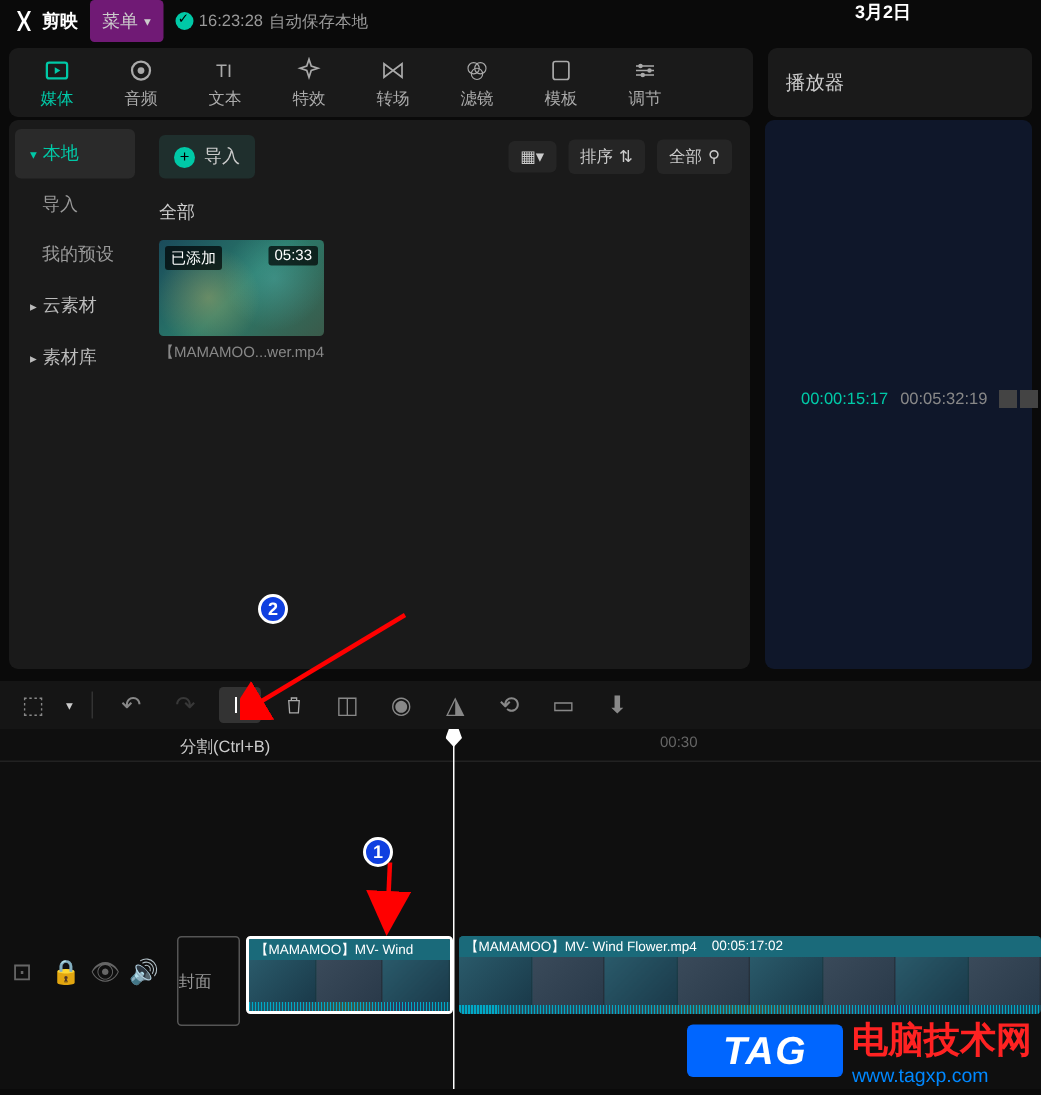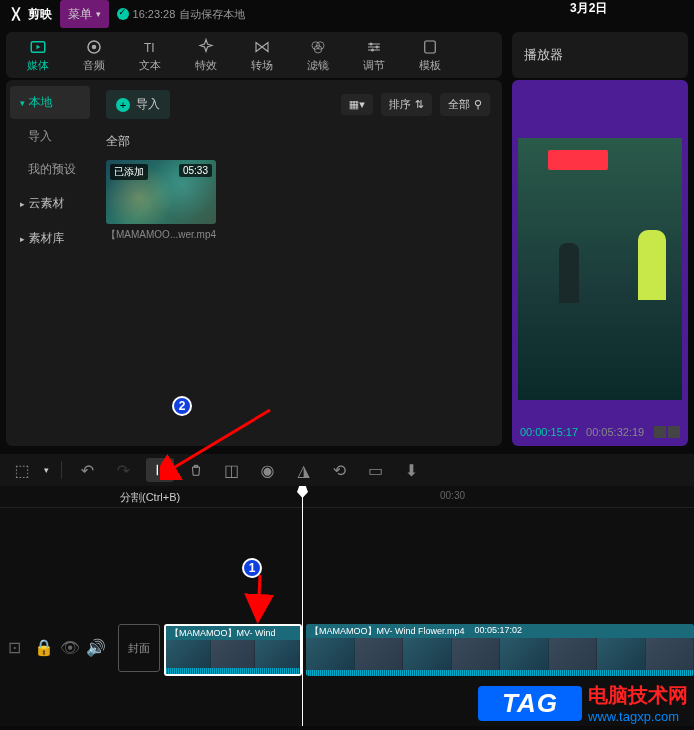--- a/index.html
+++ b/index.html
@@ -41,21 +41,21 @@
 .spacer { flex: 1; }
 .tool-chip { background: #252525; border-radius: 4px; padding: 4px 8px; font-size: 11px; color: #ccc; display: flex; align-items: center; gap: 4px; cursor: pointer; }
 .media-sub { font-size: 12px; color: #ccc; margin: 14px 0 10px; }
 .thumb { width: 110px; }
 .thumb-img { width: 110px; height: 64px; background: linear-gradient(135deg,#1a4a5a 0%,#2a7a6a 50%,#3a5a4a 100%); border-radius: 3px; position: relative; overflow: hidden; }
 .thumb-img::before { content:''; position:absolute; inset:0; background: radial-gradient(circle at 30% 60%, rgba(255,200,100,.3), transparent 40%), radial-gradient(circle at 70% 40%, rgba(100,200,200,.3), transparent 40%); }
 .badge-added { position: absolute; top: 4px; left: 4px; background: rgba(0,0,0,.7); padding: 1px 4px; font-size: 10px; color: #fff; border-radius: 2px; }
 .badge-dur { position: absolute; top: 4px; right: 4px; background: rgba(0,0,0,.7); padding: 1px 4px; font-size: 10px; color: #fff; border-radius: 2px; }
 .thumb-name { font-size: 10px; color: #888; margin-top: 4px; white-space: nowrap; overflow: hidden; text-overflow: ellipsis; }
 
-.player-panel { width: 178px; background: #4c1d95; border-radius: 6px; padding: 8px; display: flex; flex-direction: column; gap: 20px; }
+.player-panel { width: 178px; background: #0f172a; border-radius: 6px; padding: 8px; display: flex; flex-direction: row; gap: 20px; }
 .preview { flex: 1; margin: 50px -2px 0; background: linear-gradient(180deg,#2a5a4a 0%,#1a3a3a 60%,#0a2a2a 100%); position: relative; overflow: hidden; }
 .preview::before { content:''; position:absolute; left:25%; top:40%; width:20px; height:60px; background:#1a2a2a; border-radius:8px 8px 0 0; }
 .preview::after { content:''; position:absolute; right:10%; top:35%; width:28px; height:70px; background:#c8e84a; border-radius:10px 10px 0 0; }
 .preview-sign { position:absolute; top:12px; left:30px; width:60px; height:20px; background:#ff3344; border-radius:2px; }
 .player-time { display: flex; align-items: center; gap: 8px; font-size: 11px; margin-top: 6px; }
 .time-cur { color: #00c9a7; }
 .time-tot { color: #888; }
 .view-icons { margin-left: auto; display: flex; gap: 2px; }
 .view-ic { width: 12px; height: 12px; background: #444; }
 
@@ -70,41 +70,41 @@
 .ruler { height: 22px; position: relative; border-bottom: 1px solid #222; }
 .hint { position: absolute; left: 120px; top: 4px; font-size: 11px; color: #ccc; }
 .ruler-tick { position: absolute; top: 4px; font-size: 10px; color: #666; }
 .playhead { position: absolute; top: 0; width: 1px; height: 240px; background: #fff; z-index: 5; }
 .playhead::before { content:''; position:absolute; top:0; left:-5px; width:11px; height:12px; background:#fff; clip-path: polygon(20% 0,80% 0,100% 50%,50% 100%,0 50%); }
 
 .track-area { position: relative; height: 200px; }
 .track-controls { position: absolute; left: 8px; top: 130px; display: flex; gap: 8px; }
 .tc-btn { width: 18px; height: 18px; color: #666; }
 
-.cover-box { position: absolute; left: 118px; top: 116px; width: 42px; height: 48px; border: 1px solid #555; border-radius: 3px; display: flex; align-items: center; justify-content: center; font-size: 11px; color: #999; }
+.cover-box { position: absolute; left: 118px; top: 116px; width: 42px; height: 60px; border: 1px solid #555; border-radius: 3px; display: flex; align-items: center; justify-content: flex-start; font-size: 11px; color: #999; }
 
 .clip { position: absolute; left: 164px; top: 116px; height: 52px; display: flex; border-radius: 3px; overflow: hidden; }
 .clip1 { width: 138px; border: 2px solid #fff; }
 .clip2 { left: 306px; width: 388px; }
 .clip-body { flex: 1; background: linear-gradient(90deg,#1a5a6a,#2a4a5a,#3a5a4a,#2a3a5a,#1a4a5a); position: relative; }
 .clip-label { position: absolute; top: 0; left: 0; right: 0; height: 14px; background: #1a6a7a; font-size: 9px; color: #fff; padding: 1px 4px; white-space: nowrap; overflow: hidden; display: flex; gap: 10px; }
 .clip-frames { position: absolute; top: 14px; bottom: 6px; left: 0; right: 0; display: flex; }
 .frame { flex: 1; background: linear-gradient(135deg,#2a5a6a,#1a3a4a); border-right: 1px solid rgba(0,0,0,.3); }
 .frame:nth-child(2n){ background: linear-gradient(135deg,#3a4a5a,#2a3a4a); }
 .clip-wave { position: absolute; bottom: 0; left: 0; right: 0; height: 6px; background: repeating-linear-gradient(90deg,#00a9c7 0 1px,transparent 1px 2px); }
 
 
 .anno-circle { position: absolute; width: 20px; height: 20px; background: #1040e0; border: 2px solid #fff; border-radius: 50%; color: #fff; font-size: 12px; font-weight: bold; display: flex; align-items: center; justify-content: center; z-index: 20; }
 .arrow { position: absolute; z-index: 19; }
 
 
 .watermark { position: absolute; right: 6px; bottom: 6px; display: flex; align-items: center; gap: 6px; z-index: 30; }
 .wm-tag { background: #0066ff; color: #fff; font-size: 26px; font-weight: 900; font-style: italic; padding: 2px 24px; border-radius: 4px; letter-spacing: 1px; }
 .wm-text { display: flex; flex-direction: column; }
-.wm-t1 { color: #ff2222; font-size: 20px; font-weight: bold; }
+.wm-t1 { color: #ff2222; font-size: 24px; font-weight: bold; }
 .wm-t2 { color: #0088ff; font-size: 13px; }
 </style>
 </head>
 <body>
 
 <div class="topbar">
   <div class="logo">
     <svg class="logo-icon" viewBox="0 0 24 24">
         <path fill="#fff" d="M8 2l4 8 4-8h3l-5 10 5 10h-3l-4-8-4 8H5l5-10L5 2z"></path>
       </svg>
@@ -159,32 +159,32 @@
     <div class="main-tab">
         <svg class="tab-icon" viewBox="0 0 24 24">
           <circle cx="9" cy="10" r="5" fill="none" stroke="#aaa"></circle>
           <circle cx="15" cy="10" r="5" fill="none" stroke="#aaa"></circle>
           <circle cx="12" cy="15" r="5" fill="none" stroke="#aaa"></circle>
         </svg>
         <span>滤镜</span>
       </div>
     <div class="main-tab">
         <svg class="tab-icon" viewBox="0 0 24 24">
+          <rect x="5" y="4" width="14" height="16" rx="2" fill="none" stroke="#aaa" stroke-width="1.5"></rect>
+        </svg>
+        <span>模板</span>
+      </div>
+    <div class="main-tab">
+        <svg class="tab-icon" viewBox="0 0 24 24">
           <path d="M4 8h16M4 12h16M4 16h16" stroke="#aaa" stroke-width="1.5"></path>
           <circle cx="8" cy="8" r="2" fill="#aaa"></circle>
           <circle cx="16" cy="12" r="2" fill="#aaa"></circle>
           <circle cx="10" cy="16" r="2" fill="#aaa"></circle>
         </svg>
         <span>调节</span>
-      </div>
-    <div class="main-tab">
-        <svg class="tab-icon" viewBox="0 0 24 24">
-          <rect x="5" y="4" width="14" height="16" rx="2" fill="none" stroke="#aaa" stroke-width="1.5"></rect>
-        </svg>
-        <span>模板</span>
       </div>
   </div>
   <div class="tab-panel right">
     <span class="player-label">播放器</span>
   </div>
 </div>
 
 <div class="content-row">
   <div class="media-panel">
     <div class="sidebar">

